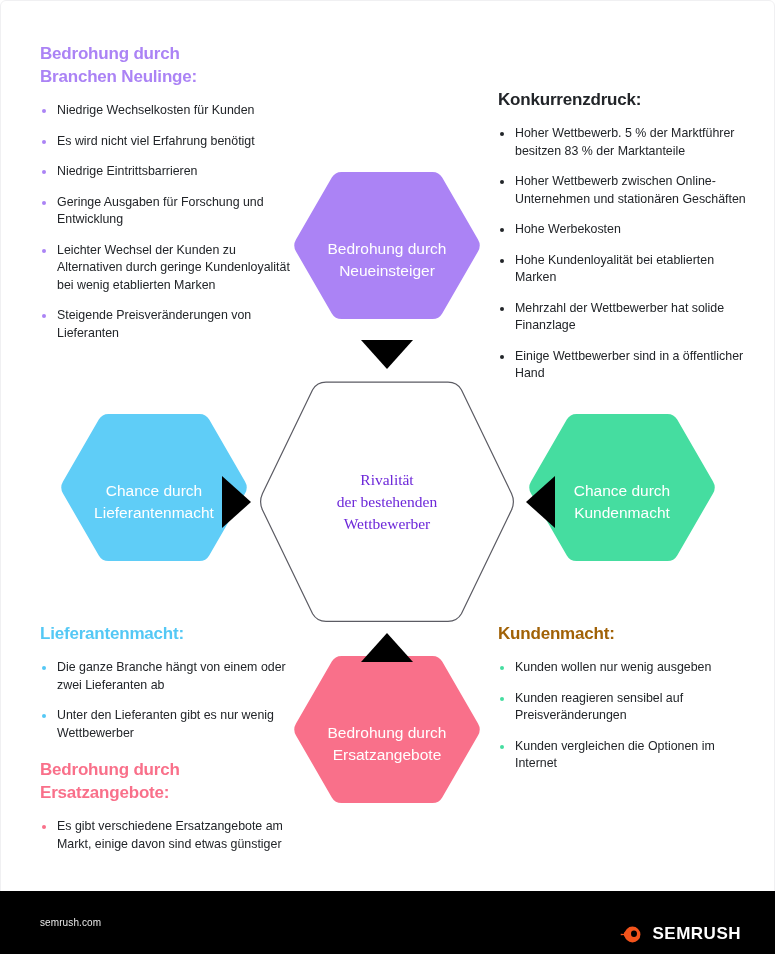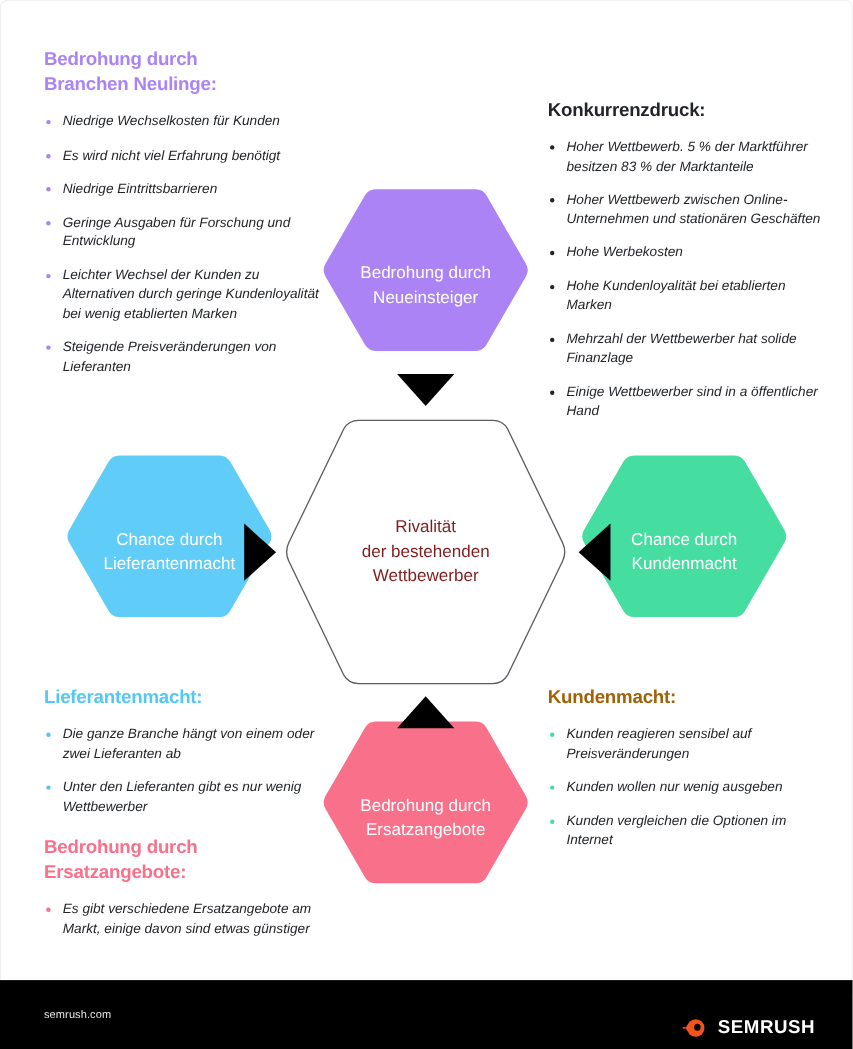--- a/index.html
+++ b/index.html
@@ -40,21 +40,20 @@
   .blk-head.green{color:#a16207;}
 
   ul.blist{list-style:none;margin:0;padding:0;}
   ul.blist li{
     position:relative;
     padding-left:17px;
     margin-bottom:13px;
     font-size:12.4px;
     line-height:17.5px;
     color:#222529;
-    font-style:italic;
   }
   ul.blist li:last-child{margin-bottom:0;}
   ul.blist li::before{
     content:"";
     position:absolute;
     left:2px;top:7px;
     width:4px;height:4px;
     border-radius:50%;
   }
   ul.purple li::before{background:#ab83f5;}
@@ -72,24 +71,25 @@
     text-align:center;
     color:#ffffff;
     font-size:15.5px;
     line-height:22px;
     box-sizing:border-box;
   }
   .hex .hexlabel{position:relative;z-index:3;padding:0 8px;}
   .hex svg{position:absolute;left:0;top:0;z-index:1;}
 
   .hex-center{
-    color:#7f1d1d;
+    color:#6d28d9;
     font-size:15.5px;
     line-height:22px;
     font-weight:normal;
+    font-family:Liberation Serif, serif;
   }
 
   
   .arrow{position:absolute;width:0;height:0;z-index:5;}
   .arrow-down{
     border-left:26px solid transparent;
     border-right:26px solid transparent;
     border-top:29px solid #000000;
   }
   .arrow-up{
@@ -182,22 +182,22 @@
       <span>Ersatzangebote:</span>
     </div>
     <ul class="blist pink">
       <li>Es gibt verschiedene Ersatzangebote am Markt, einige davon sind etwas günstiger</li>
     </ul>
   </div>
 
   <div class="block" style="left:498px;top:622px;width:248px;">
     <div class="blk-head green">Kundenmacht:</div>
     <ul class="blist green">
+      <li>Kunden wollen nur wenig ausgeben</li>
       <li>Kunden reagieren sensibel auf Preisveränderungen</li>
-      <li>Kunden wollen nur wenig ausgeben</li>
       <li>Kunden vergleichen die Optionen im Internet</li>
     </ul>
   </div>
 
   <div class="hex" style="left:292px;top:170px;width:190px;height:180px;">
     <svg width="190" height="180" viewBox="0 0 190 180">
       <path d="M 49.5 2 L 140.5 2 Q 147 2 150.2 7.6 L 186 69.5 Q 189.5 75.5 186 81.5 L 150.2 143.4
                Q 147 149 140.5 149 L 49.5 149 Q 43 149 39.8 143.4 L 4 81.5 Q 0.5 75.5 4 69.5
                L 39.8 7.6 Q 43 2 49.5 2 Z" fill="#ab83f5" stroke="none" stroke-linejoin="round"></path>
     </svg>

